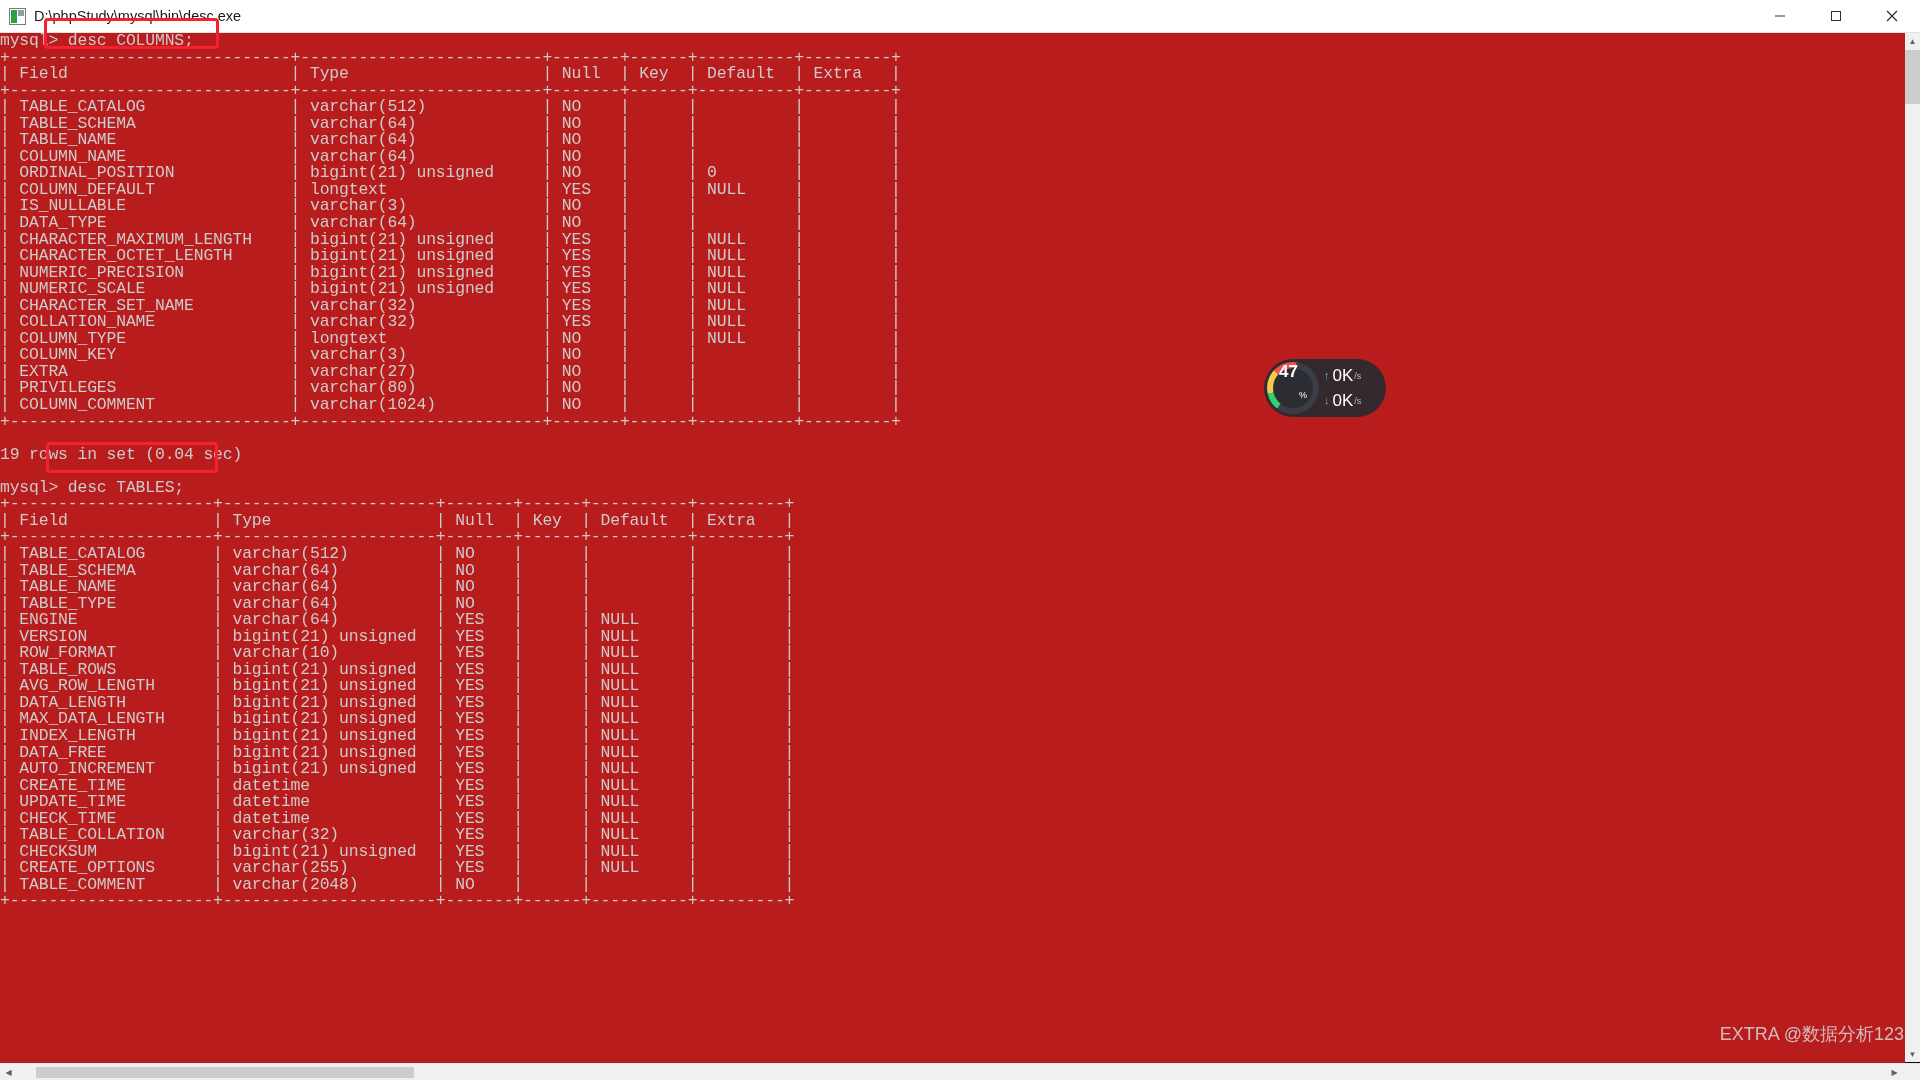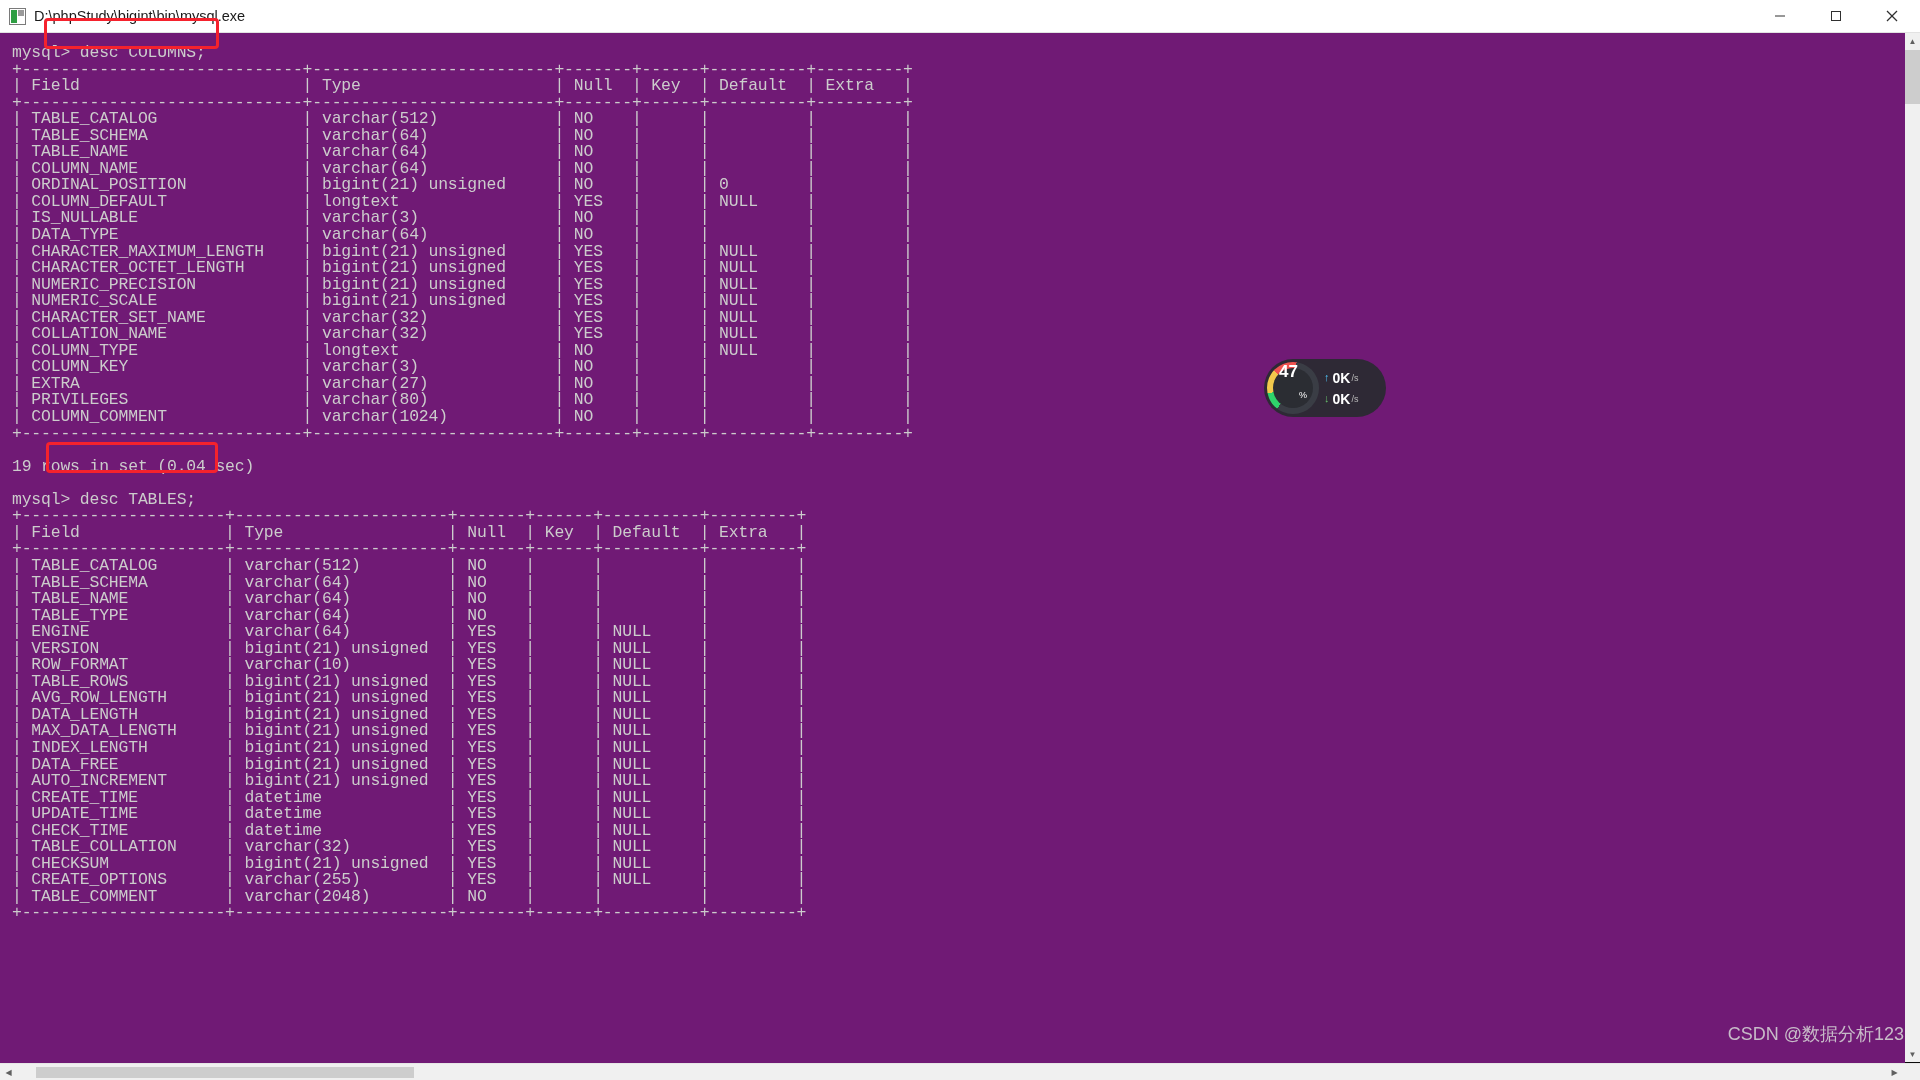--- a/index.html
+++ b/index.html
@@ -58,27 +58,27 @@
     flex: 0 0 auto;
   }
   .tb-btn svg { display: block; }
 
   
   .console {
     position: absolute;
     left: 0; top: 33px;
     width: 1905px;
     height: 1047px;
-    background: #701a75;
+    background: #b91c1c;
     font-family: "Liberation Mono", "DejaVu Sans Mono", monospace;
     font-size: 16.4px;
     line-height: 16.55px;
     color: #cccccc;
     white-space: pre;
-    padding: 12px;
+    padding: 0;
     overflow: hidden;
   }
   .cline {
     height: 16.55px;
     white-space: pre;
     letter-spacing: -0.15px;
   }
 
   
   .redbox {
@@ -141,21 +141,21 @@
   .net-row {
     display: flex; align-items: center;
     font-family: "Liberation Sans", sans-serif;
     font-size: 10.5px;
     color: #e6e6e6;
     white-space: nowrap;
   }
   .arrow { font-size: 11px; margin-right: 3px; line-height: 1; }
   .arrow.up { color: #4fc3f7; }
   .arrow.down { color: #66bb6a; }
-  .net-val { font-weight: bold; font-size: 14px; color: #ffffff; }
+  .net-val { font-weight: normal; font-size: 17px; color: #ffffff; }
   .net-unit { font-size: 9px; color: #b9b9b9; margin-left: 1px; }
 
   
   .watermark {
     position: absolute;
     right: 16px; bottom: 34px;
     font-family: "Liberation Sans", sans-serif;
     font-size: 18px;
     color: #d6d6d6;
     opacity: 0.86;
@@ -205,21 +205,21 @@
   .hscroll .arrow-r { right: 17px; }
   .hscroll .corner { position: absolute; right: 0; top: 0; width: 17px; height: 16px; background: #f0f0f0; }
 </style>
 </head>
 <body>
 
 <div id="app">
 
   <div class="titlebar">
     <div class="tb-icon"></div>
-    <div class="tb-title">D:\phpStudy\bigint\bin\mysql.exe</div>
+    <div class="tb-title">D:\phpStudy\mysql\bin\desc.exe</div>
     <div class="tb-spacer"></div>
     <div class="tb-btn">
       <svg width="12" height="12" viewBox="0 0 12 12">
         <line x1="1" y1="6" x2="11" y2="6" stroke="#303030" stroke-width="1"></line>
       </svg>
     </div>
     <div class="tb-btn">
       <svg width="12" height="12" viewBox="0 0 12 12">
         <rect x="1.5" y="1.5" width="9" height="9" fill="none" stroke="#303030" stroke-width="1"></rect>
       </svg>
@@ -251,21 +251,21 @@
         <span class="net-unit">/s</span>
       </div>
       <div class="net-row">
         <span class="arrow down">↓</span>
         <span class="net-val">0K</span>
         <span class="net-unit">/s</span>
       </div>
     </div>
   </div>
 
-  <div class="watermark">CSDN @数据分析123</div>
+  <div class="watermark">EXTRA @数据分析123</div>
 
   <div class="vscroll">
     <div class="arrow-btn">▲</div>
     <div class="thumb"></div>
     <div class="arrow-btn arrow-bot">▼</div>
   </div>
   <div class="hscroll">
     <div class="arrow-btn arrow-l">◀</div>
     <div class="thumb"></div>
     <div class="arrow-btn arrow-r">▶</div>

